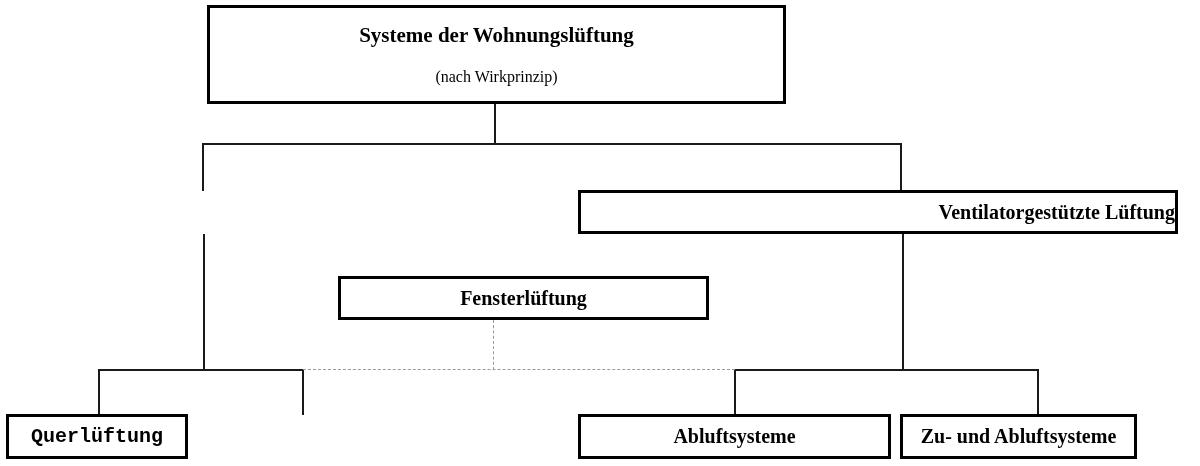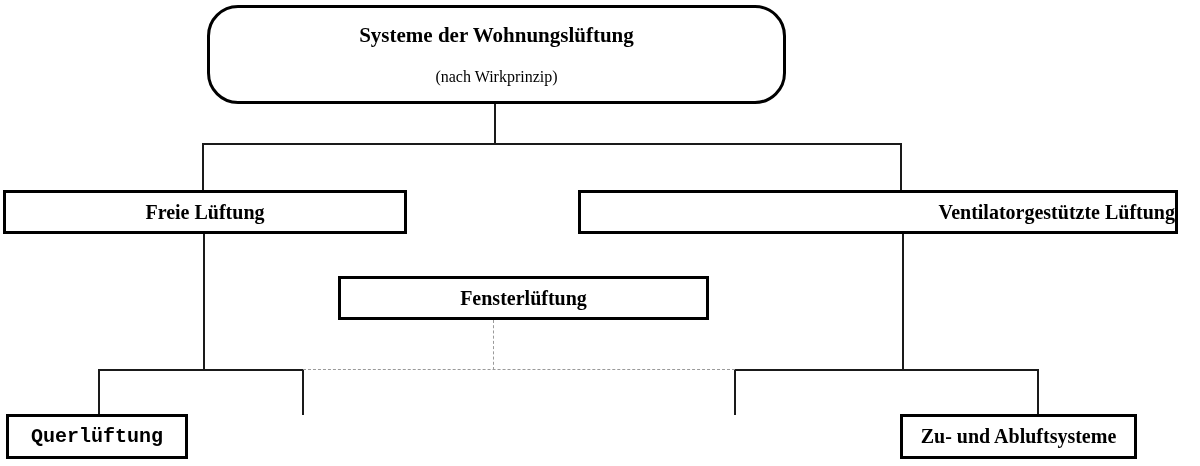--- a/index.html
+++ b/index.html
@@ -39,21 +39,20 @@
     white-space: nowrap;
   }
 
   
   #node-root {
     left: 207px;
     top: 5px;
     width: 579px;
     height: 99px;
     border-width: 3px;
-    border-radius: 31px;
   }
   #node-root .line-main { font-size: 21px; margin-bottom: 18px; }
   #node-root .line-sub  { font-size: 16px; }
 
   
   #node-freie {
     left: 3px;
     top: 190px;
     width: 404px;
     height: 44px;
@@ -171,35 +170,35 @@
   <div class="conn conn-v" id="conn-vent-r"></div>
 
   <div class="conn-dash-v" id="conn-fenster-stem"></div>
   <div class="conn-dash-h" id="conn-fenster-bar"></div>
 
   <div class="node" id="node-root">
     <span class="line-main">Systeme der Wohnungslüftung</span>
     <span class="line-sub">(nach Wirkprinzip)</span>
   </div>
 
-  <div class="node" id="node-freie">
-    <span class="line-main">Freie Lüftung</span>
-  </div>
 
   <div class="node" id="node-ventilator">
     <span class="line-main">Ventilatorgestützte Lüftung</span>
   </div>
 
   <div class="node" id="node-fenster">
     <span class="line-main">Fensterlüftung</span>
   </div>
 
   <div class="node" id="node-quer">
     <span class="line-main">Querlüftung</span>
   </div>
 
 
+  <div class="node" id="node-abluft">
+    <span class="line-main">Abluftsysteme</span>
+  </div>
 
   <div class="node" id="node-zuabluft">
     <span class="line-main">Zu- und Abluftsysteme</span>
   </div>
 
 </div>
 
 </body></html>

